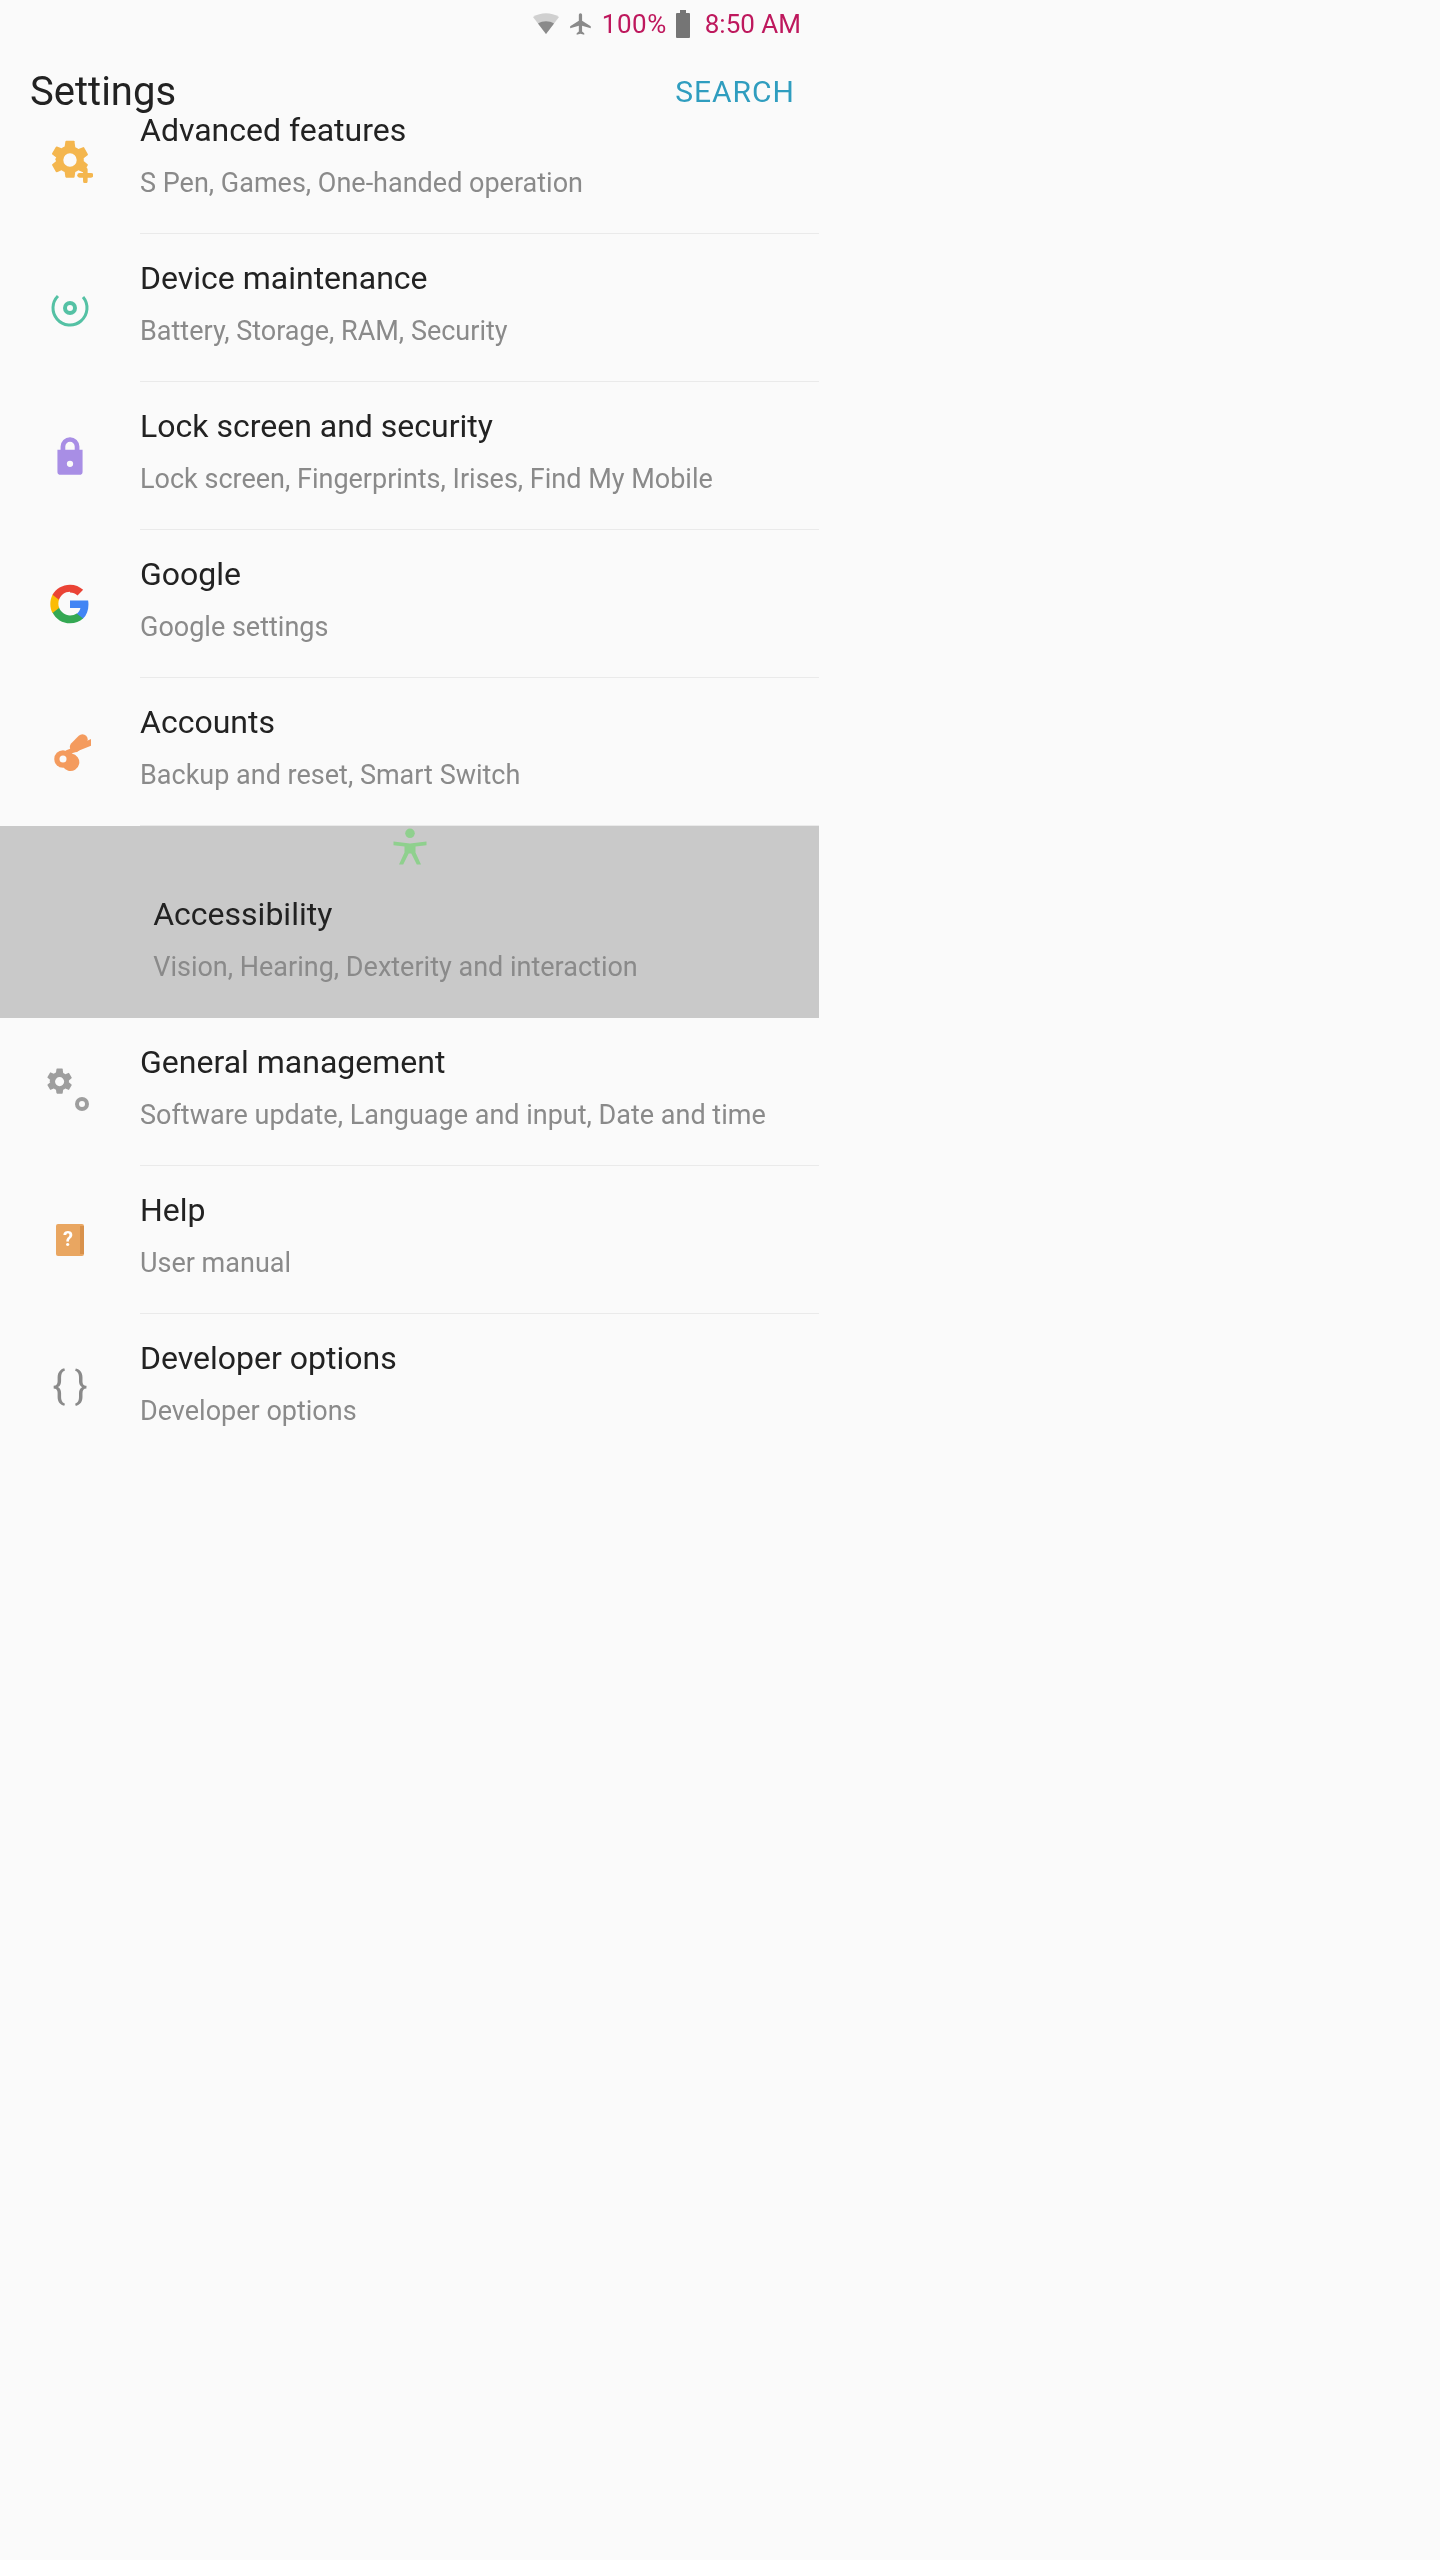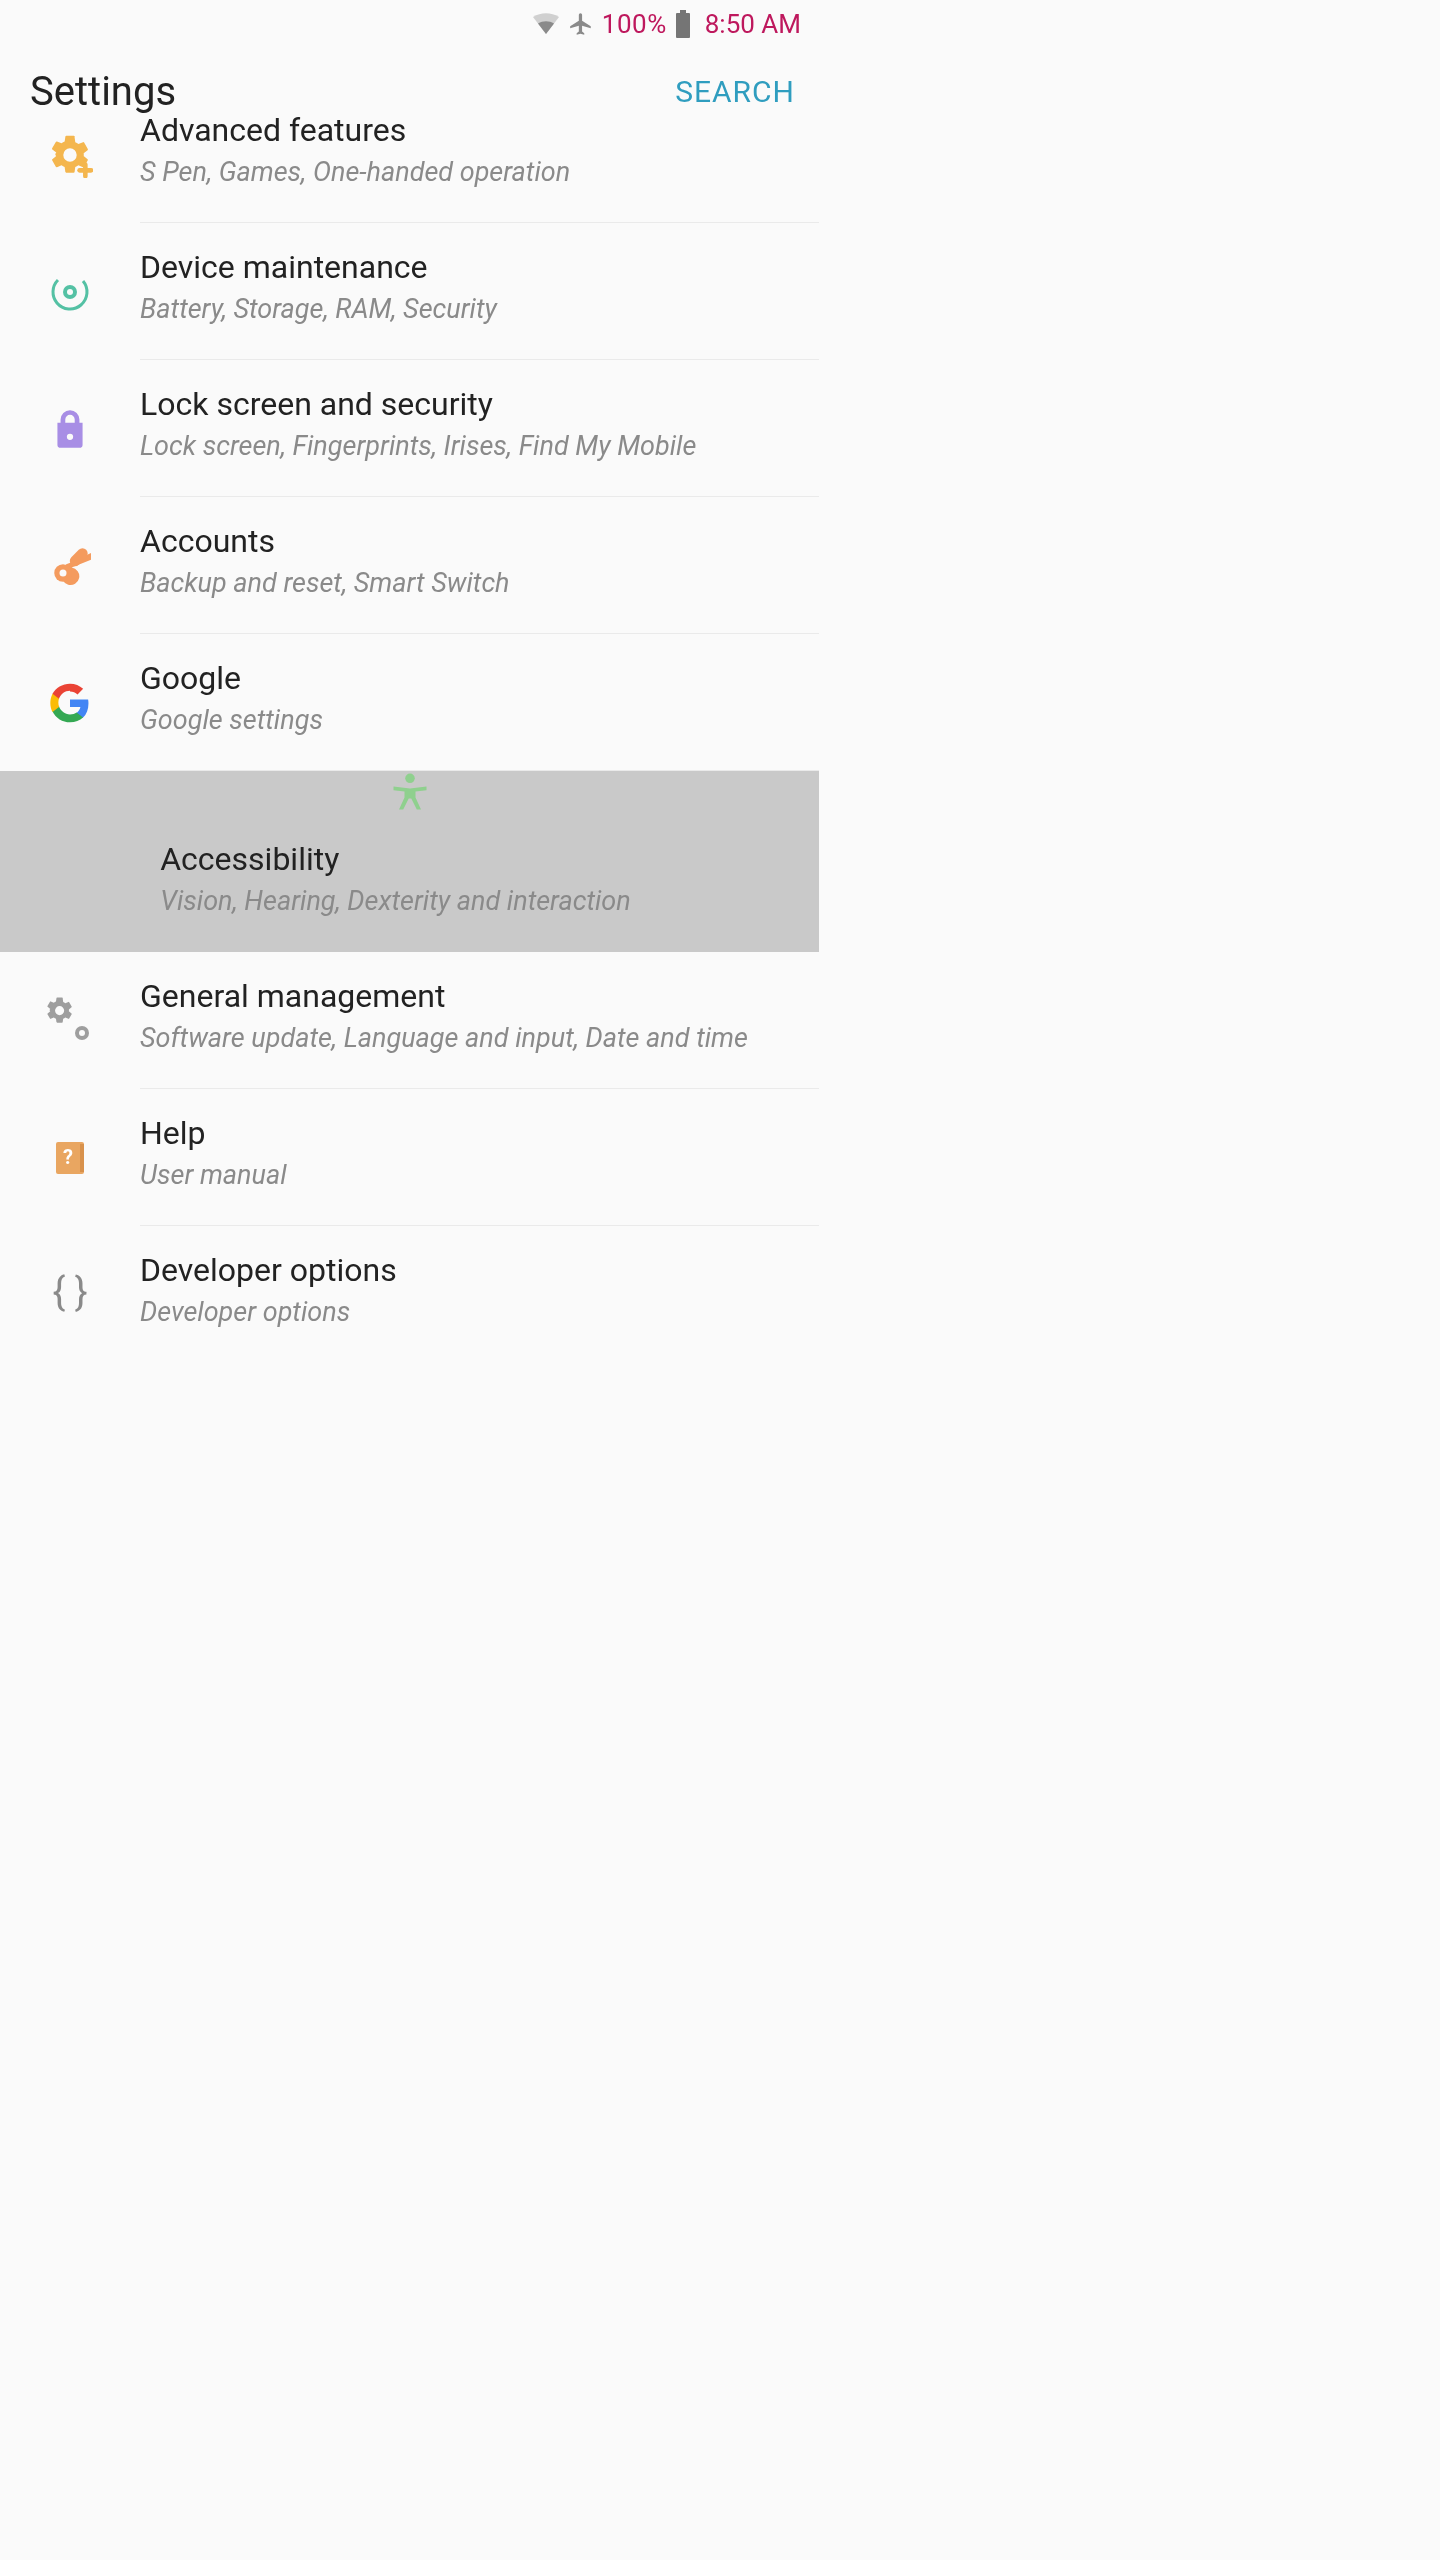--- a/index.html
+++ b/index.html
@@ -82,22 +82,21 @@
     }
     .item-title {
       font-size: 32px;
       color: #222;
       line-height: 1.3;
     }
     .item-sub {
       font-size: 27px;
       color: #8a8a8a;
       line-height: 1.35;
-      margin-top: 2px;
-      font-style: italic;
+      margin-top: 13px;
     }
     .item.cut {
       margin-top: -52px; 
     }
     .svg-ico { display: block; }
   </style>
 </head>
 <body>
 
 <div class="statusbar">
@@ -174,48 +173,48 @@
     </div>
     <div class="item-body">
       <div class="item-title">Lock screen and security</div>
       <div class="item-sub">Lock screen, Fingerprints, Irises, Find My Mobile</div>
     </div>
   </div>
 
   <div class="item">
     <div class="item-icon">
       <span>
+        <svg class="svg-ico" width="42" height="42" viewBox="0 0 48 48">
+          <path fill="#4285F4" d="M45.1 24.5c0-1.6-.1-3.1-.4-4.5H24v8.5h11.9c-.5 2.8-2.1 5.2-4.5 6.8v5.6h7.3c4.3-3.9 6.4-9.7 6.4-16.4z"></path>
+          <path fill="#34A853" d="M24 46c6.1 0 11.2-2 14.9-5.5l-7.3-5.6c-2 1.4-4.6 2.2-7.6 2.2-5.9 0-10.8-4-12.6-9.3H4v5.8C7.7 41.1 15.3 46 24 46z"></path>
+          <path fill="#FBBC05" d="M11.4 27.8c-.5-1.4-.7-2.8-.7-4.3s.3-2.9.7-4.3v-5.8H4C2.4 16.7 1.5 20.3 1.5 24s.9 7.3 2.5 10.4l7.4-5.8z"></path>
+          <path fill="#EA4335" d="M24 10.8c3.3 0 6.3 1.1 8.6 3.4l6.4-6.4C34.9 4 29.9 2 24 2 15.3 2 7.7 6.9 4 13.4l7.4 5.8c1.8-5.3 6.7-9.3 12.6-9.3z"></path>
+        </svg>
+      </span>
+    </div>
+    <div class="item-body">
+      <div class="item-title">Google</div>
+      <div class="item-sub">Google settings</div>
+    </div>
+  </div>
+
+  <div class="item">
+    <div class="item-icon">
+      <span>
         <svg class="svg-ico" width="42" height="42" viewBox="0 0 24 24">
           <path d="M7 14a5 5 0 1 0 3.9-4.88L21 0l-2.5-2.5L8.88 7.1A5 5 0 0 0 7 14z" transform="translate(1 4) rotate(20 12 12)" fill="#f49b5e"></path>
           <circle cx="8" cy="16" r="5" fill="#f49b5e"></circle>
           <circle cx="8" cy="16" r="2" fill="#fafafa"></circle>
           <rect x="11" y="4" width="12" height="6" rx="3" transform="rotate(-45 17 7)" fill="#f49b5e"></rect>
         </svg>
       </span>
     </div>
     <div class="item-body">
       <div class="item-title">Accounts</div>
       <div class="item-sub">Backup and reset, Smart Switch</div>
-    </div>
-  </div>
-
-  <div class="item">
-    <div class="item-icon">
-      <span>
-        <svg class="svg-ico" width="42" height="42" viewBox="0 0 48 48">
-          <path fill="#4285F4" d="M45.1 24.5c0-1.6-.1-3.1-.4-4.5H24v8.5h11.9c-.5 2.8-2.1 5.2-4.5 6.8v5.6h7.3c4.3-3.9 6.4-9.7 6.4-16.4z"></path>
-          <path fill="#34A853" d="M24 46c6.1 0 11.2-2 14.9-5.5l-7.3-5.6c-2 1.4-4.6 2.2-7.6 2.2-5.9 0-10.8-4-12.6-9.3H4v5.8C7.7 41.1 15.3 46 24 46z"></path>
-          <path fill="#FBBC05" d="M11.4 27.8c-.5-1.4-.7-2.8-.7-4.3s.3-2.9.7-4.3v-5.8H4C2.4 16.7 1.5 20.3 1.5 24s.9 7.3 2.5 10.4l7.4-5.8z"></path>
-          <path fill="#EA4335" d="M24 10.8c3.3 0 6.3 1.1 8.6 3.4l6.4-6.4C34.9 4 29.9 2 24 2 15.3 2 7.7 6.9 4 13.4l7.4 5.8c1.8-5.3 6.7-9.3 12.6-9.3z"></path>
-        </svg>
-      </span>
-    </div>
-    <div class="item-body">
-      <div class="item-title">Google</div>
-      <div class="item-sub">Google settings</div>
     </div>
   </div>
 
   <div class="item pressed">
     <div class="item-icon">
       <span>
         <svg class="svg-ico" width="44" height="44" viewBox="0 0 24 24">
           <g fill="#8fd08e">
             <circle cx="12" cy="4" r="2.6"></circle>
             <path d="M21 8.5l-9 1-9-1v2l6 .7v3.3L6 21h2.3l3-6h1.4l3 6H18l-3-6.5v-3.3l6-.7z"></path>

